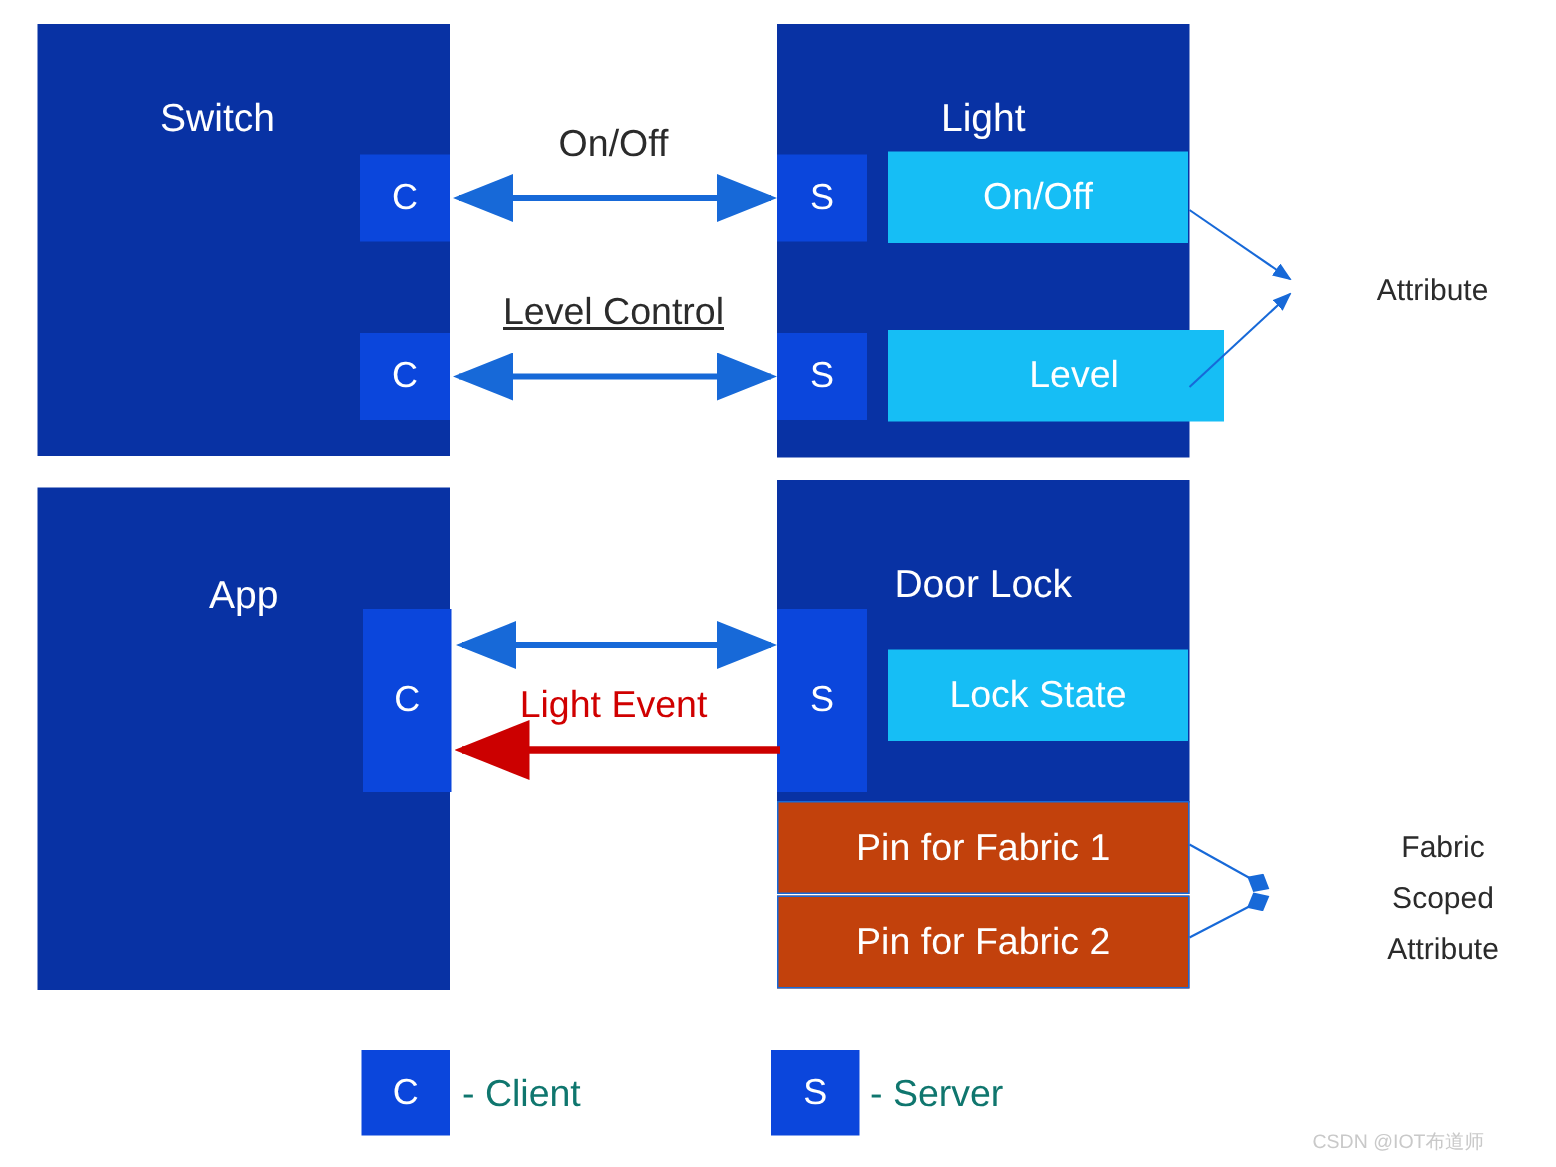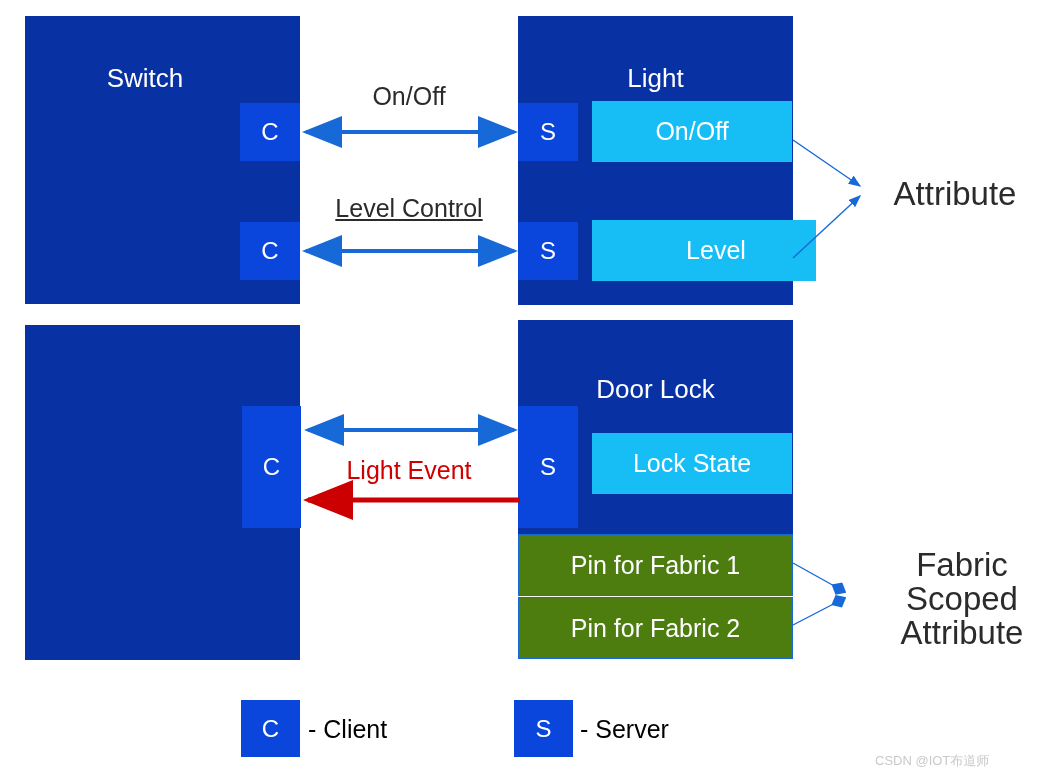--- a/index.html
+++ b/index.html
@@ -48,42 +48,42 @@
     position: absolute;
     background: #16BEF5;
     color: #ffffff;
     font-size: 25px;
     display: flex;
     align-items: center;
     justify-content: center;
     font-family: "Liberation Sans", sans-serif;
   }
   .attr-chip.fabric {
-    background: #4d7c0f;
+    background: #c2410c;
     border: 1px solid #1769d8;
     box-sizing: border-box;
   }
 
   
   .conn-label {
     position: absolute;
     font-size: 25px;
     color: #2b2b2b;
     white-space: nowrap;
     text-align: center;
     font-family: "Liberation Sans", sans-serif;
   }
   .conn-label.event {
     color: #D00000;
   }
 
   
   .callout-text {
     position: absolute;
-    font-size: 33px;
+    font-size: 20px;
     color: #2b2b2b;
     text-align: center;
     line-height: 34px;
     white-space: pre-line;
     font-family: "Liberation Sans", sans-serif;
   }
 
   
   .legend-badge {
     position: absolute;
@@ -91,21 +91,21 @@
     color: #ffffff;
     font-size: 24px;
     display: flex;
     align-items: center;
     justify-content: center;
     font-family: "Liberation Sans", sans-serif;
   }
   .legend-text {
     position: absolute;
     font-size: 25px;
-    color: #000000;
+    color: #0f766e;
     white-space: nowrap;
     font-family: "Liberation Sans", sans-serif;
   }
 
   
   .watermark {
     position: absolute;
     font-size: 13px;
     color: #c9c9c9;
     white-space: nowrap;
@@ -140,20 +140,21 @@
 
   <div class="attr-chip" style="left:592px; top:101px; width:200px; height:61px;">On/Off</div>
   <div class="attr-chip" style="left:592px; top:220px; width:200px; height:61px;padding-left:24px;">Level</div>
 
   <div class="conn-label" style="left:300px; top:82px; width:218px;">On/Off</div>
   <div class="conn-label" style="left:300px; top:194px; width:218px;text-decoration:underline;">Level Control</div>
 
   <div class="callout-text" style="left:880px; top:177px; width:150px;">Attribute</div>
 
   <div class="device-box" style="left:25px; top:325px; width:275px; height:335px;"></div>
+  <div class="device-title" style="left:25px; top:381px; width:275px;">App</div>
 
   <div class="role-badge" style="left:242px; top:406px; width:59px; height:122px;">C</div>
 
   <div class="device-box" style="left:518px; top:320px; width:275px; height:215px;"></div>
   <div class="device-title" style="left:518px; top:374px; width:275px;">Door Lock</div>
 
   <div class="role-badge" style="left:518px; top:406px; width:60px; height:122px;">S</div>
 
   <div class="attr-chip" style="left:592px; top:433px; width:200px; height:61px;">Lock State</div>
   <div class="attr-chip fabric" style="left:518px; top:534px; width:275px; height:62px;">Pin for Fabric 1</div>

